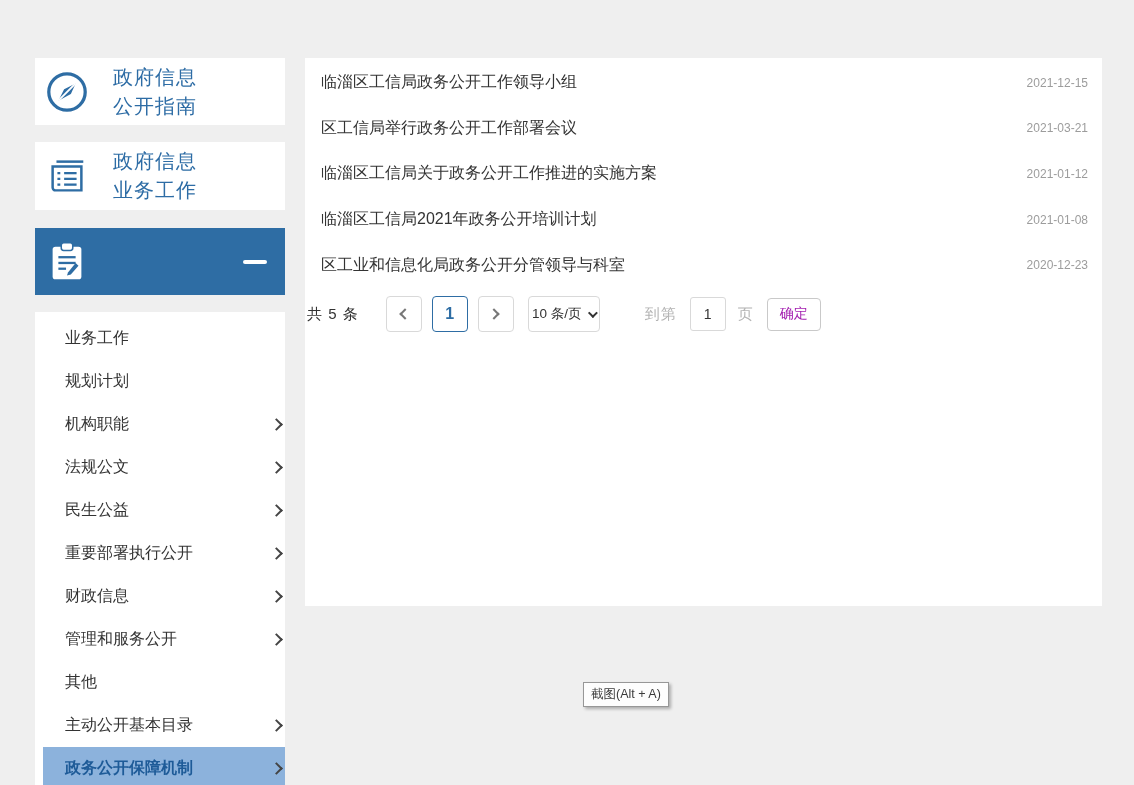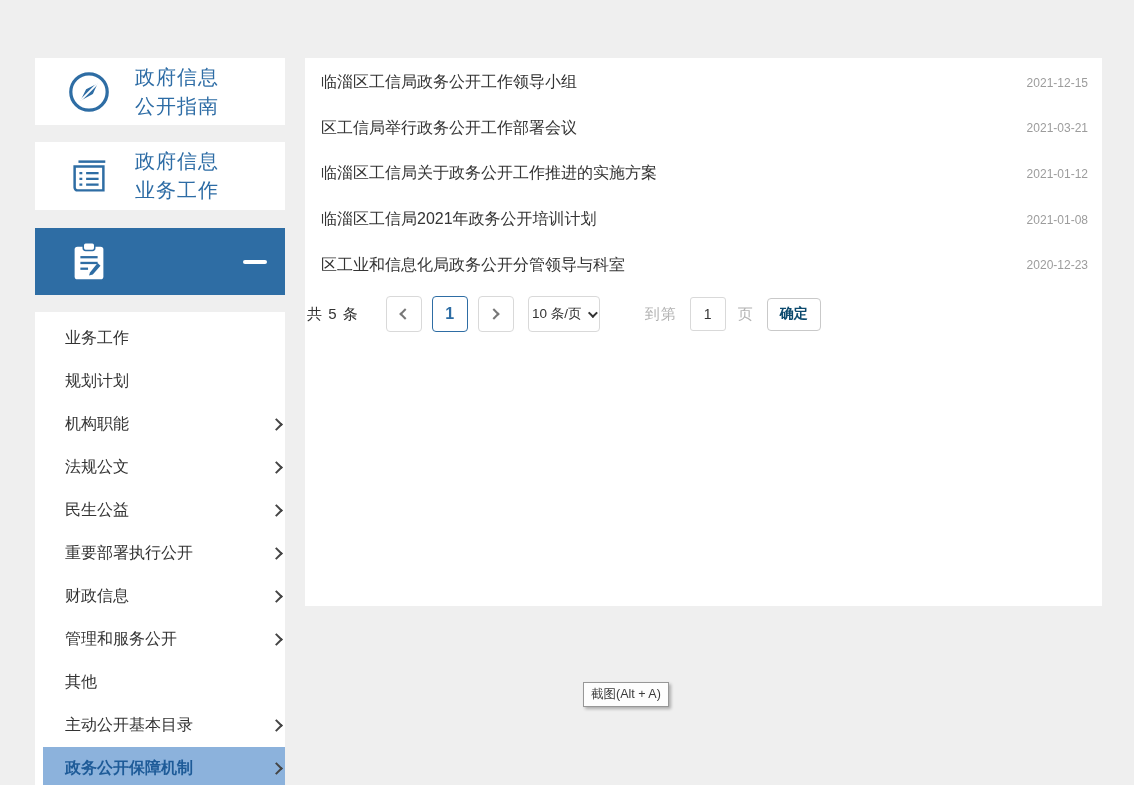--- a/index.html
+++ b/index.html
@@ -15,21 +15,21 @@
 
   
   .sidebar { position:absolute; left:35px; top:58px; width:250px; }
 
   .nav-card {
     background:#fff;
     height:67px;
     margin-bottom:17px;
     display:flex;
     align-items:center;
-    padding-left:30px;
+    padding-left:8px;
     cursor:pointer;
     position:relative;
   }
   .nav-card .card-icon { width:48px; height:48px; flex:0 0 48px; display:flex; align-items:center; justify-content:center; }
   .nav-card .card-label {
     margin-left:22px;
     font-size:20px;
     line-height:29px;
     color:#2d6ca5;
     letter-spacing:1px;
@@ -150,21 +150,21 @@
     font-family:"Liberation Sans", sans-serif;
     outline:none;
   }
   .pg-page-label { margin-left:12px; font-size:15px; color:#b3b3b3; }
   .pg-confirm {
     margin-left:14px;
     height:33px; padding:0 12px;
     border:1px solid #c9c9c9;
     border-radius:4px;
     background:#fff;
-    font-size:14px; color:#0c4a6e; font-weight:bold;
+    font-size:14px; color:#a21caf; font-weight:normal;
     cursor:pointer;
     font-family:"Liberation Sans", sans-serif;
   }
 
   
   .snip-tooltip {
     position:absolute;
     left:583px; top:682px;
     background:#fdfdfd;
     border:1px solid #979797;

